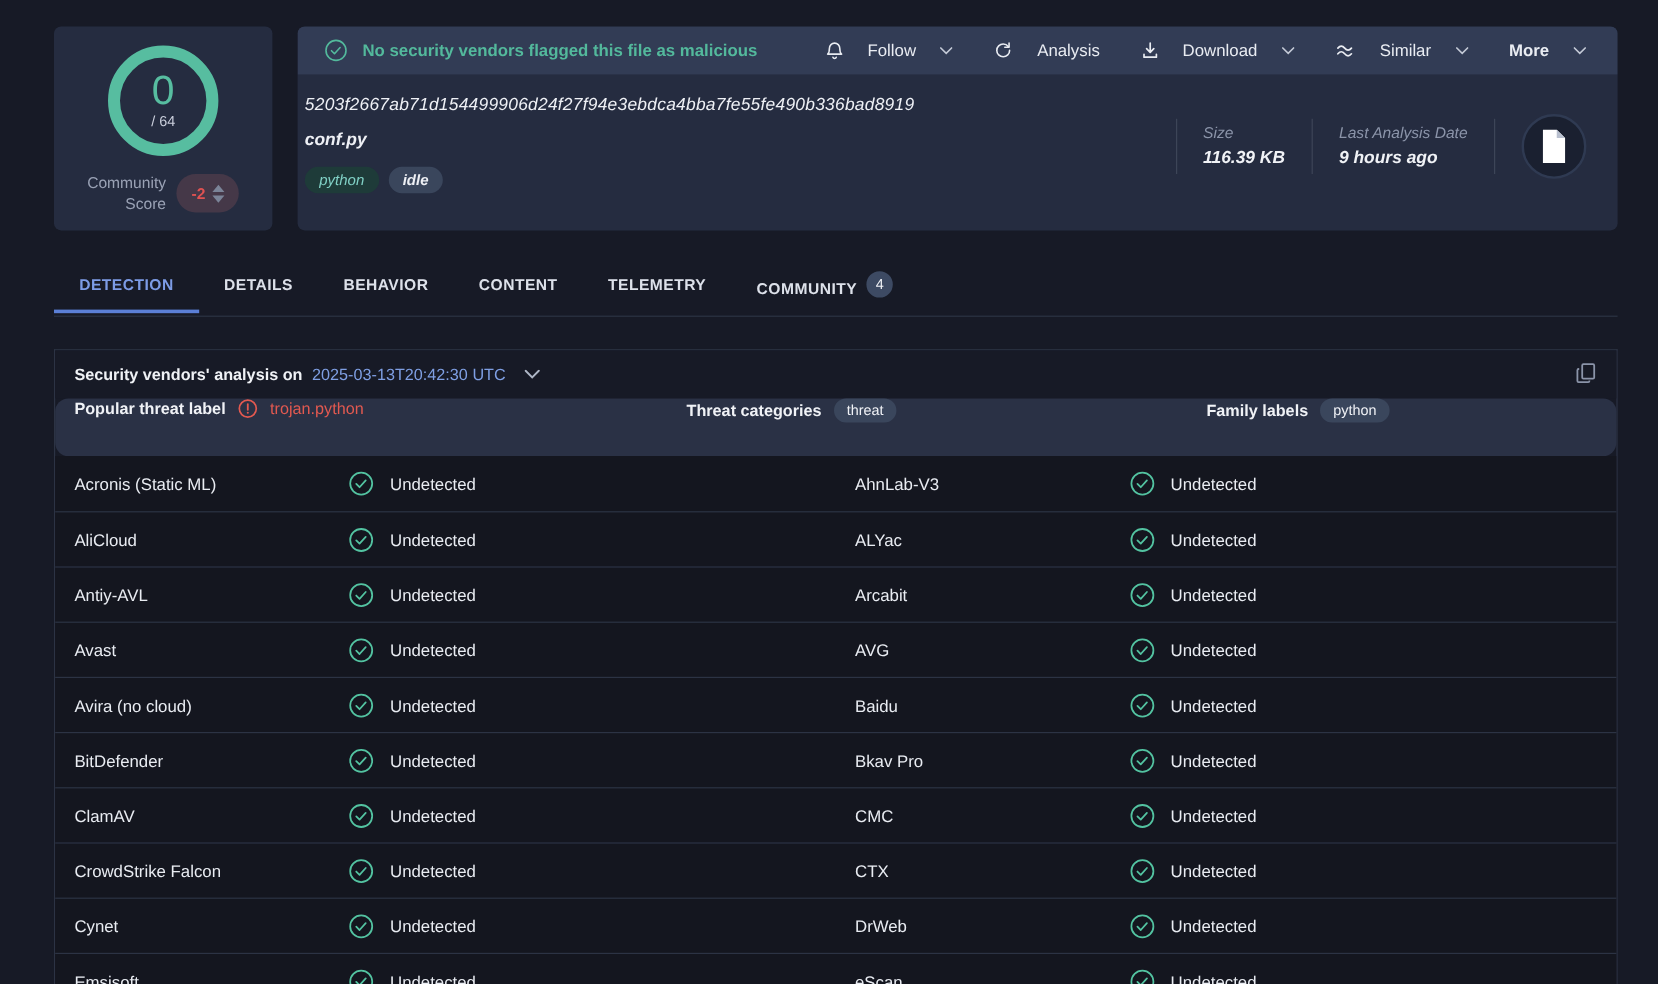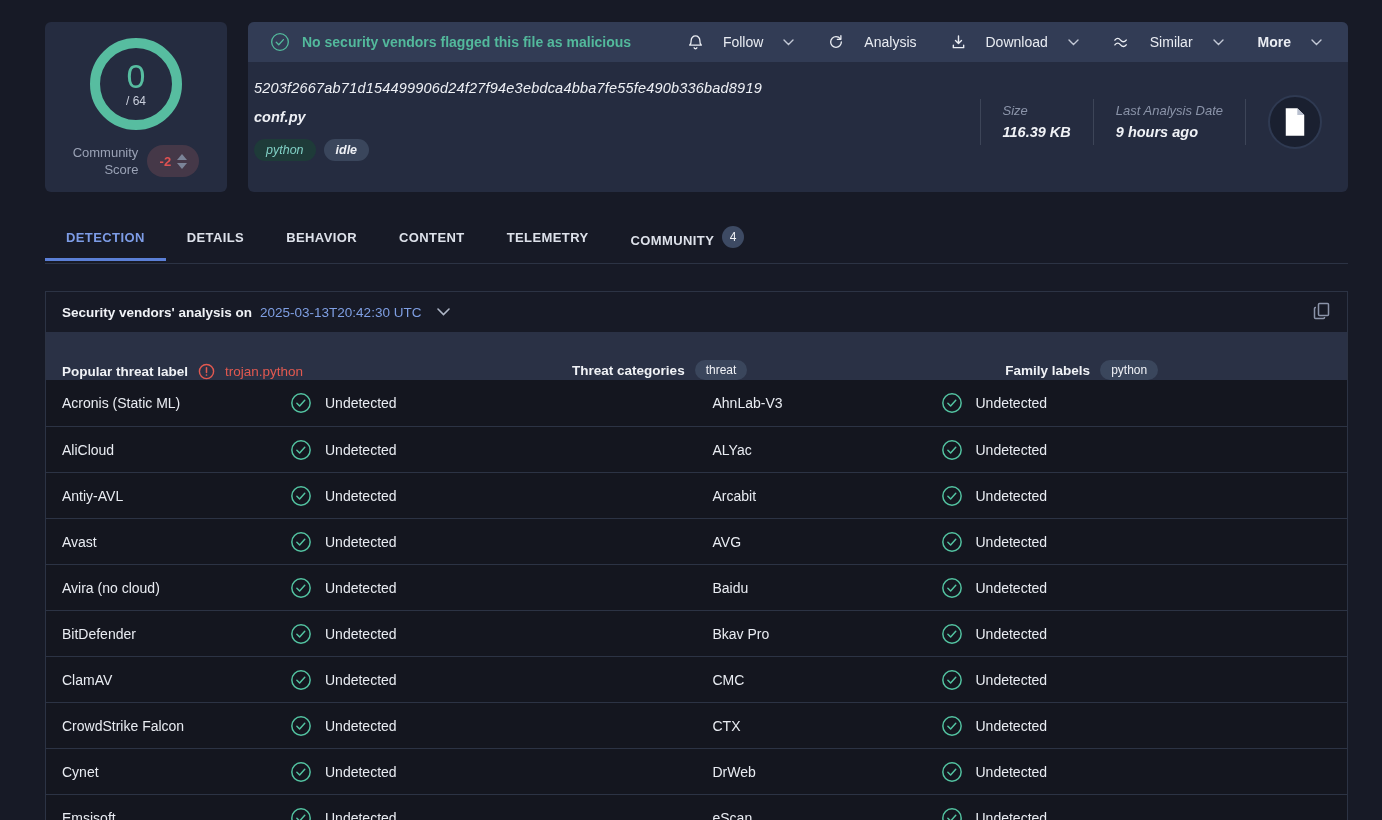--- a/index.html
+++ b/index.html
@@ -88,21 +88,21 @@
     height:40px; display:flex; align-items:center; justify-content:space-between; padding:0 14px 0 16px;
     background:#171a26;
   }
   .ah-left { display:flex; align-items:center; gap:8px; }
   .ah-title { font-weight:bold; font-size:13.5px; color:#f0f2f6; }
   .ah-date { color:#7f9fe3; font-size:13.5px; margin-left:0; }
   .ah-chevron { margin-left:8px; cursor:pointer; }
   .copy-btn { background:none; border:none; cursor:pointer; padding:2px; }
 
   .threat-row {
-    background:#2a3145; min-height:48px; display:flex; align-items:flex-end; padding:0 16px;
+    background:#2a3145; min-height:48px; display:flex; align-items:flex-start; padding:0 16px;border-radius:11px;
   }
   .threat-group { display:flex; align-items:center; gap:10px; }
   .threat-title { font-weight:bold; font-size:13.5px; color:#f0f2f6; }
   .threat-label-value { color:#e25950; font-size:13.5px; }
   .pill { background:#3a465c; color:#f0f2f6; border-radius:11px; padding:3px 11px; font-size:12px; }
   .tg-1 { margin-left:269px; }
   .tg-2 { margin-left:258px; }
 
   .vendor-table { background:#14161f; }
   .vrow { display:flex; border-top:1px solid #2c3344; height:46px; }

